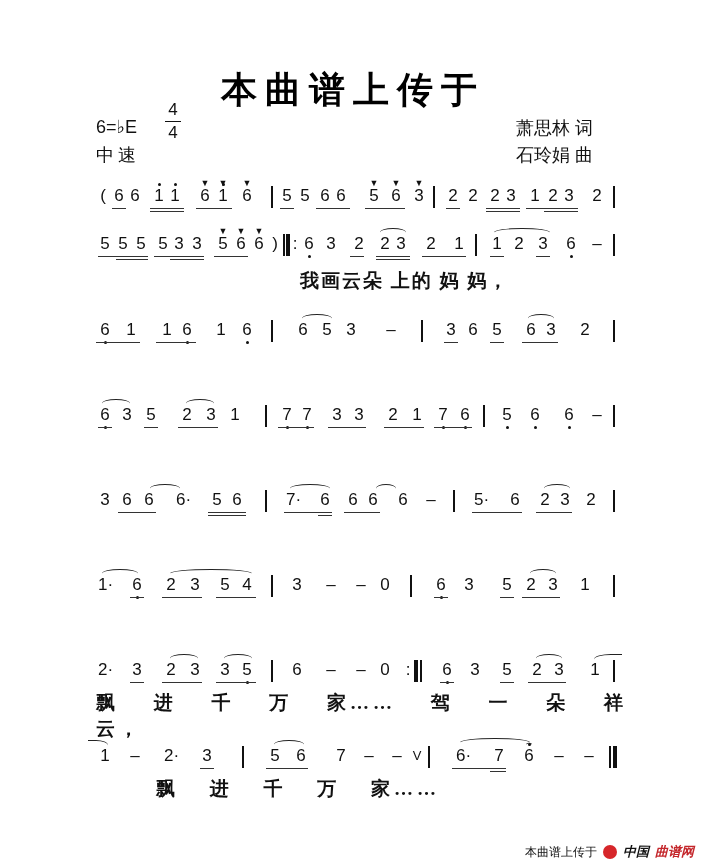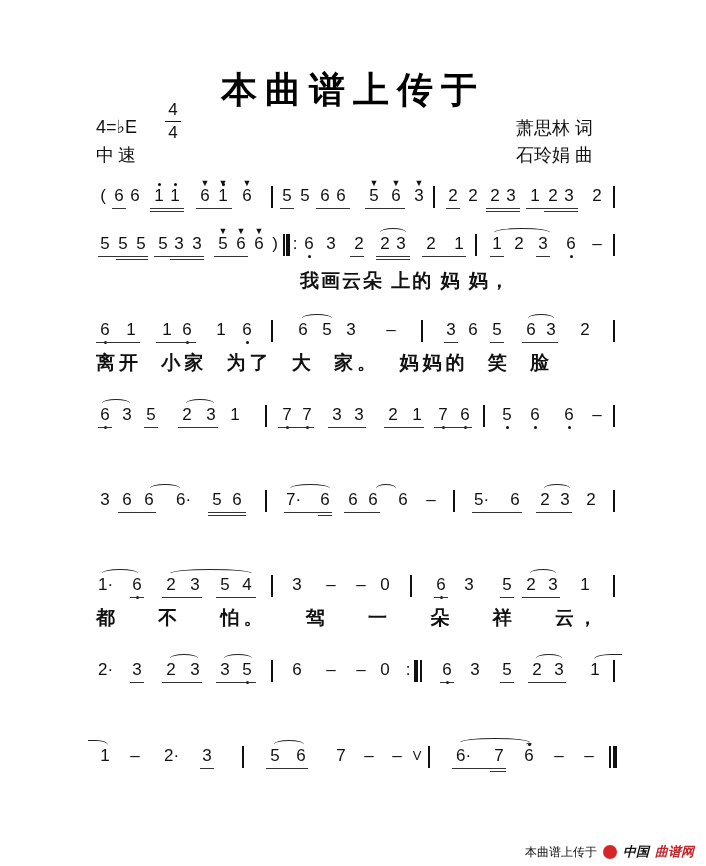--- a/index.html
+++ b/index.html
@@ -13,32 +13,32 @@
   .frac .bar { display: block; border-top: 1.5px solid #111; margin: 1px 0; }
   .line { position: absolute; left: 0; width: 706px; height: 80px; }
   .note { position: absolute; font-size: 17px; width: 14px; text-align: center; line-height: 20px; }
   .dot-below::after { content: ""; position: absolute; left: 6px; top: 21px; width: 3px; height: 3px; border-radius: 50%; background: #111; }
   .dot-above::before { content: ""; position: absolute; left: 6px; top: -3px; width: 3px; height: 3px; border-radius: 50%; background: #111; }
   .accent { position: absolute; font-size: 9px; width: 14px; text-align: center; top: -13px; left: 0; }
   .bar-line { position: absolute; width: 1.5px; height: 22px; background: #111; }
   .thick { width: 4px; }
   .ul { position: absolute; height: 1.2px; background: #333; }
   .slur { position: absolute; border-top: 1.2px solid #222; border-radius: 50% 50% 0 0; height: 8px; }
-  .lyric { position: absolute; font-family: Liberation Sans, sans-serif; font-size: 19px; font-weight: bold; color: #111; }
+  .lyric { position: absolute; font-family: Liberation Serif, serif; font-size: 19px; font-weight: bold; color: #111; }
   .footer { right: 12px; top: 843px; font-size: 12px; color: #111; display: flex; align-items: center; gap: 6px; }
   .logo-mark { width: 14px; height: 14px; border-radius: 50%; background: #d6262a; display: inline-block; }
   .logo-a { font-weight: bold; font-style: italic; color: #111; font-size: 13px; }
   .logo-b { font-weight: bold; font-style: italic; color: #c4262b; font-size: 13px; }
 </style>
 </head>
 <body>
 
 <div class="abs title">本曲谱上传于</div>
 
-<div class="abs meta" style="left:96px;top:116px;">4=♭E</div>
+<div class="abs meta" style="left:96px;top:116px;">6=♭E</div>
 <div class="abs frac" style="left:165px;top:100px;">
   <span>4</span>
   <span class="bar"></span>
   <span>4</span>
 </div>
 <div class="abs meta" style="left:96px;top:143px;letter-spacing:4px;">中速</div>
 <div class="abs meta" style="left:516px;top:116px;">萧思林 词</div>
 <div class="abs meta" style="left:516px;top:143px;text-align:center;">石玲娟 曲</div>
 
 <div class="line" style="top:186px;">
@@ -146,21 +146,20 @@
   <span class="ul" style="left:444px;width:14px;top:22px;"></span>
   <span class="note" style="left:466px;">6</span>
   <span class="note" style="left:490px;">5</span>
   <span class="ul" style="left:490px;width:14px;top:22px;"></span>
   <span class="note" style="left:524px;">6</span>
   <span class="note" style="left:544px;">3</span>
   <span class="slur" style="left:528px;width:26px;top:-6px;"></span>
   <span class="ul" style="left:522px;width:36px;top:22px;"></span>
   <span class="note" style="left:578px;">2</span>
   <span class="bar-line" style="left:613px;top:0;"></span>
-  <div class="lyric" style="left:96px;top:30px;letter-spacing:4px;word-spacing:10px;">离开 小家 为了 大 家。 妈妈的 笑 脸</div>
 </div>
 
 <div class="line" style="top:405px;">
   <span class="note dot-below" style="left:98px;">6</span>
   <span class="ul" style="left:98px;width:14px;top:22px;"></span>
   <span class="note" style="left:120px;">3</span>
   <span class="slur" style="left:102px;width:28px;top:-6px;"></span>
   <span class="note" style="left:144px;">5</span>
   <span class="ul" style="left:144px;width:14px;top:22px;"></span>
   <span class="note" style="left:180px;">2</span>
@@ -246,21 +245,20 @@
   <span class="ul" style="left:434px;width:14px;top:22px;"></span>
   <span class="note" style="left:462px;">3</span>
   <span class="note" style="left:500px;">5</span>
   <span class="ul" style="left:500px;width:14px;top:22px;"></span>
   <span class="note" style="left:524px;">2</span>
   <span class="note" style="left:546px;">3</span>
   <span class="slur" style="left:530px;width:26px;top:-6px;"></span>
   <span class="ul" style="left:522px;width:38px;top:22px;"></span>
   <span class="note" style="left:578px;">1</span>
   <span class="bar-line" style="left:613px;top:0;"></span>
-  <div class="lyric" style="left:96px;top:30px;letter-spacing:4px;word-spacing:30px;">都 不 怕。 驾 一 朵 祥 云，</div>
 </div>
 
 <div class="line" style="top:660px;">
   <span class="note" style="left:98px;">2·</span>
   <span class="note" style="left:130px;">3</span>
   <span class="ul" style="left:130px;width:14px;top:22px;"></span>
   <span class="note" style="left:164px;">2</span>
   <span class="note" style="left:188px;">3</span>
   <span class="slur" style="left:170px;width:28px;top:-6px;"></span>
   <span class="ul" style="left:162px;width:40px;top:22px;"></span>
@@ -281,20 +279,21 @@
   <span class="note" style="left:468px;">3</span>
   <span class="note" style="left:500px;">5</span>
   <span class="ul" style="left:500px;width:14px;top:22px;"></span>
   <span class="note" style="left:530px;">2</span>
   <span class="note" style="left:552px;">3</span>
   <span class="slur" style="left:536px;width:26px;top:-6px;"></span>
   <span class="ul" style="left:528px;width:38px;top:22px;"></span>
   <span class="note" style="left:588px;">1</span>
   <span class="slur" style="left:594px;width:28px;top:-6px;border-radius:60% 0 0 0;"></span>
   <span class="bar-line" style="left:613px;top:0;"></span>
+  <div class="lyric" style="left:96px;top:30px;letter-spacing:4px;word-spacing:26px;">飘 进 千 万 家…… 驾 一 朵 祥 云，</div>
 </div>
 
 <div class="line" style="top:746px;">
   <span class="slur" style="left:88px;width:20px;top:-6px;border-radius:0 60% 0 0;"></span>
   <span class="note" style="left:98px;">1</span>
   <span class="note" style="left:128px;">–</span>
   <span class="note" style="left:164px;">2·</span>
   <span class="note" style="left:200px;">3</span>
   <span class="ul" style="left:200px;width:14px;top:22px;"></span>
   <span class="bar-line" style="left:242px;top:0;"></span>
@@ -310,20 +309,21 @@
   <span class="note" style="left:456px;">6·</span>
   <span class="note" style="left:492px;">7</span>
   <span class="slur" style="left:460px;width:70px;top:-8px;"></span>
   <span class="ul" style="left:452px;width:54px;top:22px;"></span>
   <span class="ul" style="left:490px;width:16px;top:25px;"></span>
   <span class="note dot-above" style="left:522px;"><span class="accent" style="font-size:10px;">⌢</span>6</span>
   <span class="note" style="left:552px;">–</span>
   <span class="note" style="left:582px;">–</span>
   <span class="bar-line" style="left:609px;top:0;"></span>
   <span class="bar-line thick" style="left:613px;top:0;"></span>
+  <div class="lyric" style="left:156px;top:30px;letter-spacing:4px;word-spacing:22px;">飘 进 千 万 家……</div>
 </div>
 
 <div class="abs footer">
   <span>本曲谱上传于</span>
   <span class="logo-mark"></span>
   <span class="logo-a">中国</span>
     <span class="logo-b">曲谱网</span>
 </div>
 
 </body></html>

